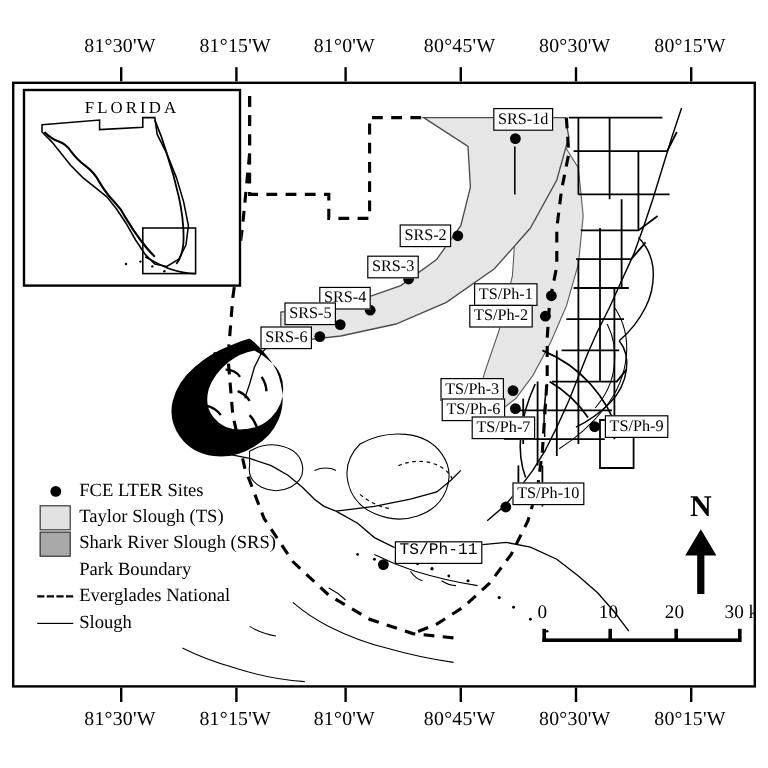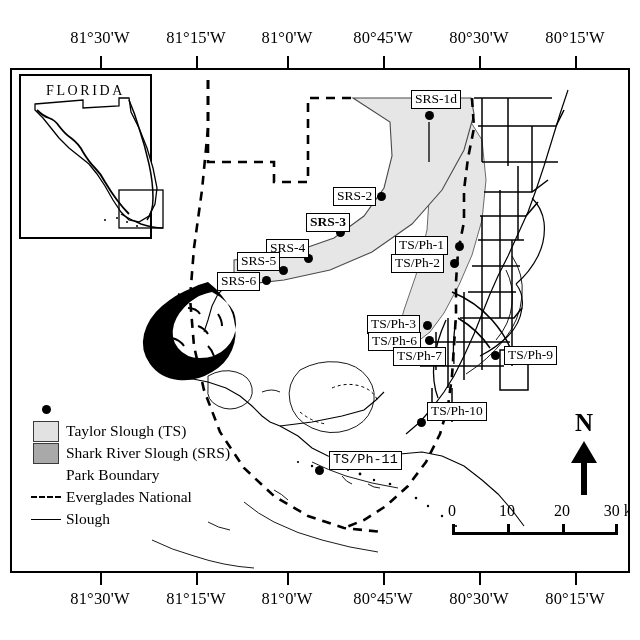--- a/index.html
+++ b/index.html
@@ -9,21 +9,21 @@
 
   .axis-label{position:absolute;font-size:16.5px;letter-spacing:.2px;
               white-space:nowrap;text-align:center;}
 
   .map-frame{position:absolute;left:10px;top:68px;width:620px;height:505px;
              border:2.5px solid #000;box-sizing:border-box;overflow:hidden;
              background:#fff;}
 
   .tick{position:absolute;width:1.6px;background:#000;}
 
-  .inset{position:absolute;left:7px;top:4px;width:133px;height:165px;
+  .inset{position:absolute;left:7px;top:4px;width:182px;height:165px;
          border:2.2px solid #000;background:#fff;box-sizing:border-box;
          z-index:40;}
   .inset-title{position:absolute;left:0;right:0;top:7px;text-align:center;
                font-size:14px;letter-spacing:2.6px;}
 
   .legend{position:absolute;left:14px;top:328px;z-index:45;}
   .lg-row{display:flex;align-items:center;height:22px;}
   .lg-key{width:40px;display:flex;align-items:center;justify-content:center;
           flex:0 0 40px;}
   .lg-txt{font-size:15.5px;white-space:nowrap;}
@@ -225,20 +225,21 @@
             <circle cx="84" cy="144" r="1"></circle>
         </g>
       </svg>
     </div>
 
     <div class="legend">
       <div class="lg-row">
         <span class="lg-key">
             <span class="lg-dot"></span>
           </span>
+        <span class="lg-txt">FCE LTER Sites</span>
       </div>
       <div class="lg-row">
         <span class="lg-key">
             <span class="sw sw-ts"></span>
           </span>
         <span class="lg-txt">Taylor Slough (TS)</span>
       </div>
       <div class="lg-row">
         <span class="lg-key">
             <span class="sw sw-srs"></span>
@@ -284,21 +285,21 @@
         <div class="sb-tick" style="left:163px;"></div>
       </div>
     </div>
 
     <div id="sites-layer">
         <div class="site-dot" style="left: 417px; top: 45px;"></div>
         <div class="site-label" style="left: 399px; top: 20px;">SRS-1d</div>
         <div class="site-dot" style="left: 369px; top: 126px;"></div>
         <div class="site-label" style="left: 321px; top: 117px;">SRS-2</div>
         <div class="site-dot" style="left: 328px; top: 162px;"></div>
-        <div class="site-label" style="left: 294px; top: 143px; font-weight: bold;">SRS-3</div>
+        <div class="site-label" style="left: 294px; top: 143px;">SRS-3</div>
         <div class="site-dot" style="left: 296px; top: 188px;"></div>
         <div class="site-label" style="left: 254px; top: 169px;">SRS-4</div>
         <div class="site-dot" style="left: 271px; top: 200px;"></div>
         <div class="site-label" style="left: 225px; top: 182px;">SRS-5</div>
         <div class="site-dot" style="left: 254px; top: 210px;"></div>
         <div class="site-label" style="left: 205px; top: 202px;">SRS-6</div>
         <div class="site-dot" style="left: 447px; top: 176px;"></div>
         <div class="site-label" style="left: 383px; top: 166px;">TS/Ph-1</div>
         <div class="site-dot" style="left: 442px; top: 193px;"></div>
         <div class="site-label" style="left: 379px; top: 184px;">TS/Ph-2</div>

